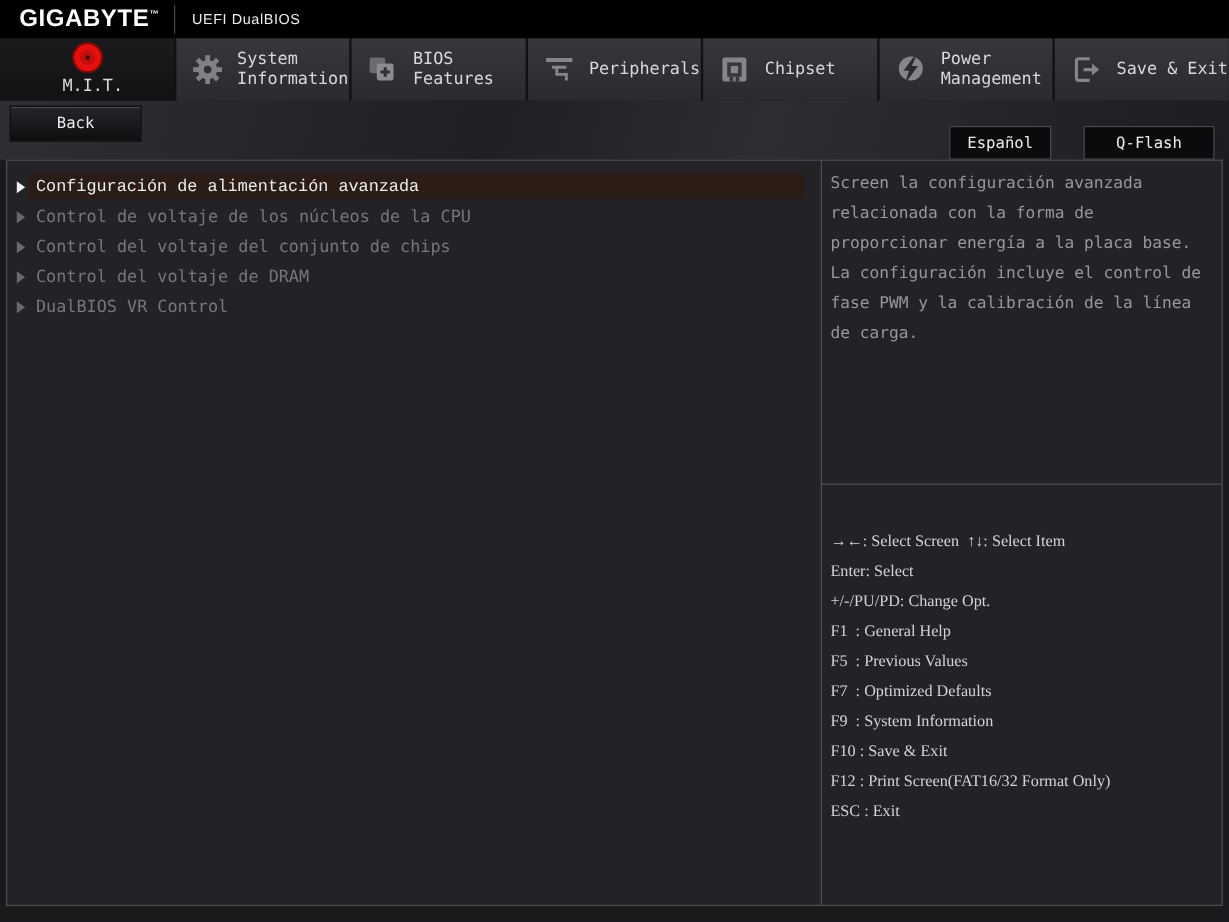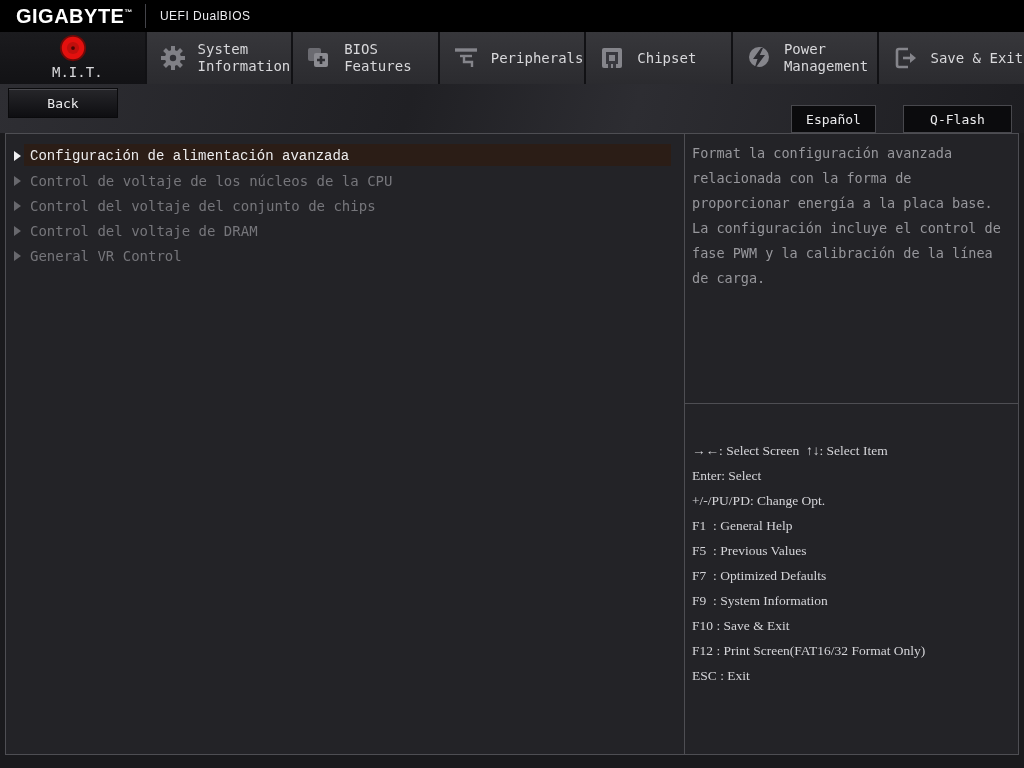--- a/index.html
+++ b/index.html
@@ -204,27 +204,27 @@
       <span class="mlabel">Control del voltaje del conjunto de chips</span>
     </div>
     <div class="menu-item">
 
       <span class="tri"></span>
       <span class="mlabel">Control del voltaje de DRAM</span>
     </div>
     <div class="menu-item">
 
       <span class="tri"></span>
-      <span class="mlabel">General VR Control</span>
+      <span class="mlabel">DualBIOS VR Control</span>
     </div>
   </div>
 
   <div class="right-panel">
     <div class="help-box">
-      <div class="help-line">Format la configuración avanzada</div>
+      <div class="help-line">Screen la configuración avanzada</div>
       <div class="help-line">relacionada con la forma de</div>
       <div class="help-line">proporcionar energía a la placa base.</div>
       <div class="help-line">La configuración incluye el control de</div>
       <div class="help-line">fase PWM y la calibración de la línea</div>
       <div class="help-line">de carga.</div>
     </div>
     <div class="keys-box">
       <div class="key-line">→←: Select Screen  ↑↓: Select Item</div>
       <div class="key-line">Enter: Select</div>
       <div class="key-line">+/-/PU/PD: Change Opt.</div>

